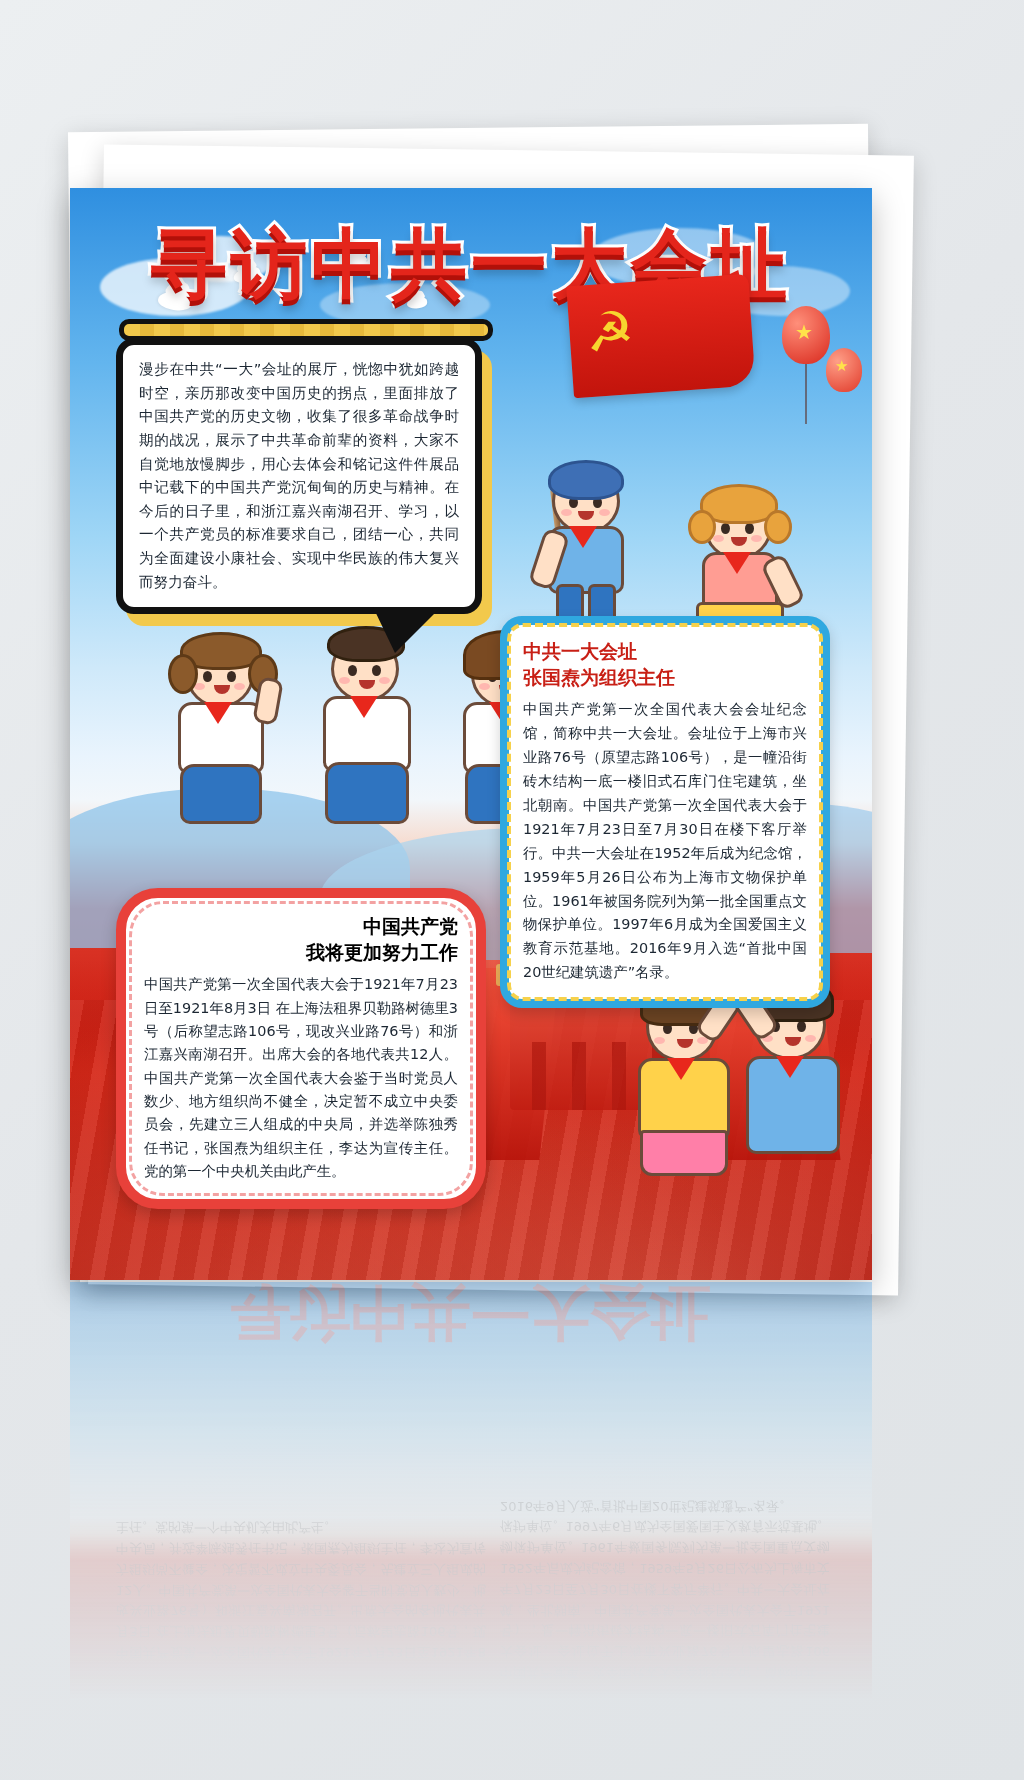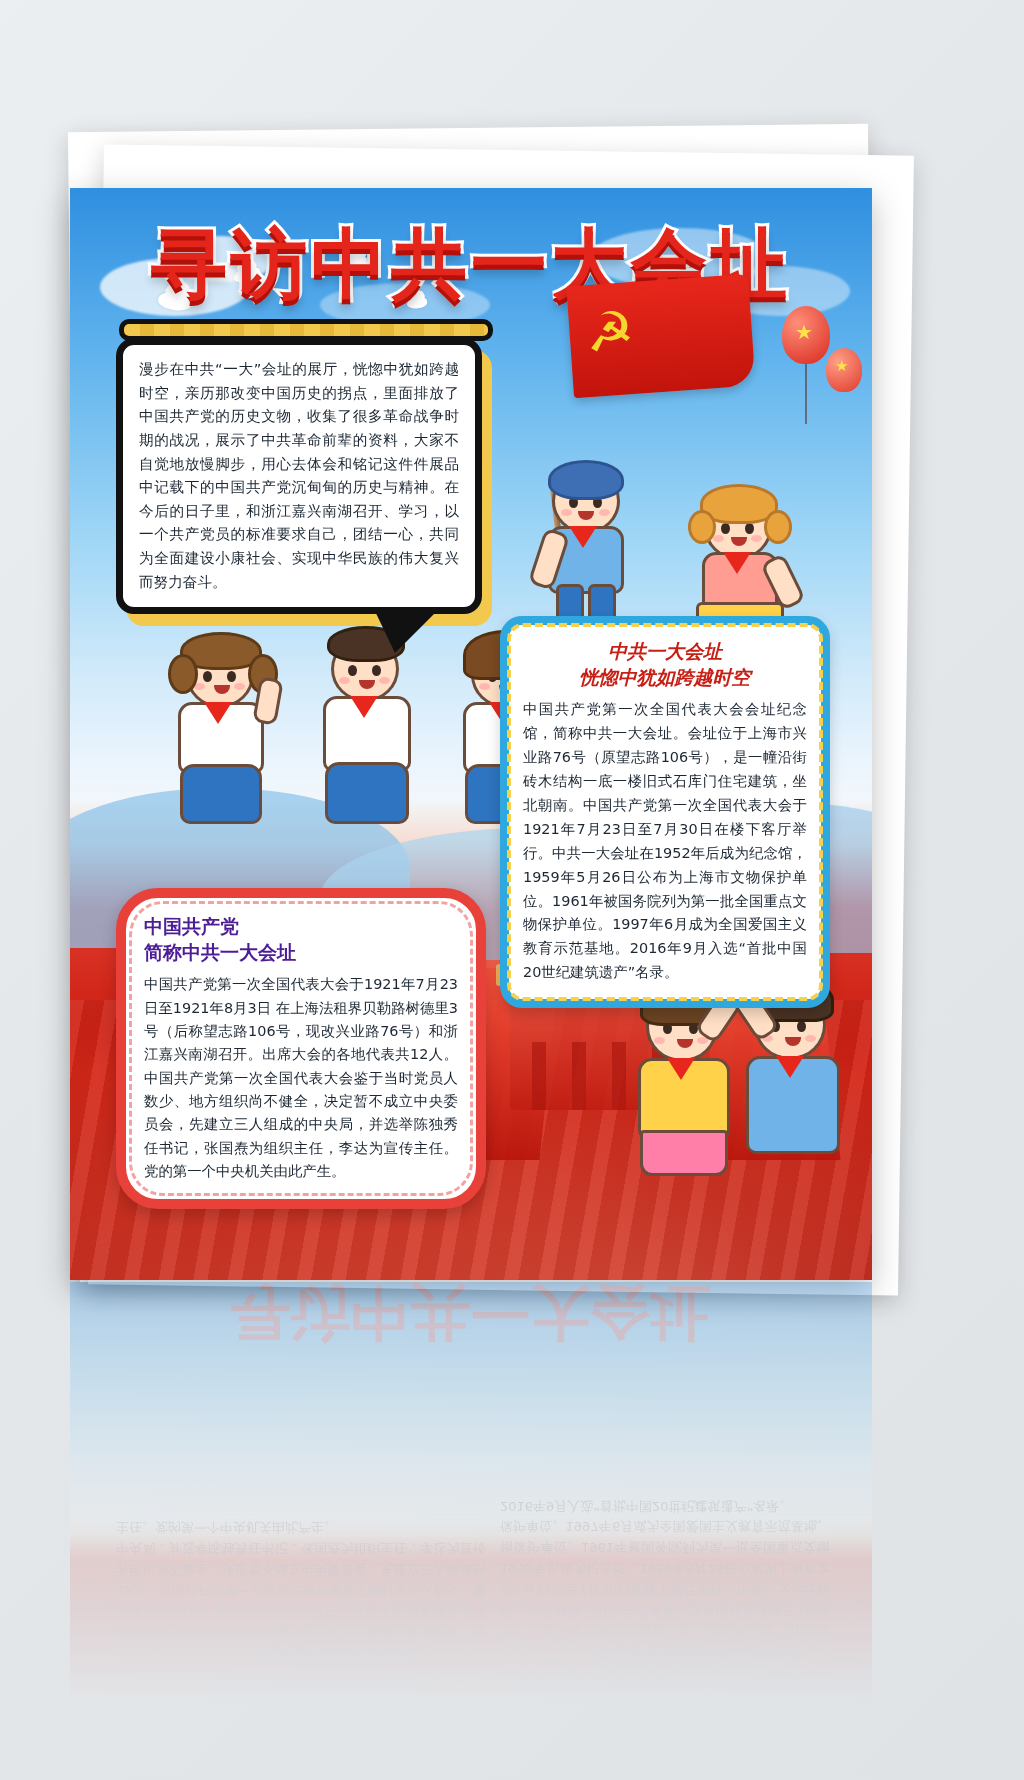--- a/index.html
+++ b/index.html
@@ -97,32 +97,32 @@
   
   .card-blue{
     position:absolute;left:430px;top:428px;width:330px;
     border:9px solid #2fa8e0;border-radius:22px;background:#fff;
     padding:12px 14px 14px;box-sizing:border-box;
     box-shadow:0 6px 14px rgba(0,0,0,.18);
   }
   .card-blue:before{
     content:"";position:absolute;inset:-2px;border:4px dashed #f6d14b;border-radius:16px;pointer-events:none;
   }
-  .card-blue h3{margin:2px 0 8px;text-align:center;font-size:19px;line-height:1.35;color:#c81f15;font-family:"DejaVu Sans",sans-serif;font-style:italic;}
+  .card-blue h3{margin:2px 0 8px;font-size:19px;line-height:1.35;color:#c81f15;font-family:"DejaVu Sans",sans-serif;}
   .card-blue p{margin:0;font-size:14.4px;line-height:1.66;color:#1c2733;text-align:justify;font-family:"DejaVu Sans",sans-serif;}
 
   
   .card-pink{
     position:absolute;left:46px;top:700px;width:370px;
     border:10px solid #e8413a;border-radius:42px;background:#fff;
     padding:14px 18px 16px;box-sizing:border-box;
     box-shadow:0 6px 16px rgba(0,0,0,.2);
   }
   .card-pink:before{content:"";position:absolute;inset:3px;border:3px dashed #f3a2a2;border-radius:34px;pointer-events:none;}
-  .card-pink h3{margin:2px 0 8px;text-align:left;font-size:19px;line-height:1.35;color:#4c1d95;font-family:"DejaVu Sans",sans-serif;}
+  .card-pink h3{margin:2px 0 8px;text-align:right;font-size:19px;line-height:1.35;color:#000000;font-family:"DejaVu Sans",sans-serif;}
   .card-pink p{margin:0;font-size:14.4px;line-height:1.62;color:#1c2733;text-align:justify;font-family:"DejaVu Sans",sans-serif;}
 
   
   .flagpole{position:absolute;left:494px;top:300px;width:6px;height:230px;background:linear-gradient(90deg,#c49a6c,#8a5f37);transform:rotate(-7deg);border-radius:3px;}
   .flag{position:absolute;left:500px;top:92px;width:182px;height:112px;background:linear-gradient(180deg,#e8271c,#c2140c);
     border-radius:4px 10px 30px 4px;box-shadow:0 4px 10px rgba(0,0,0,.2);transform:rotate(-4deg);}
   .emblem{position:absolute;left:16px;top:20px;width:64px;height:62px;color:#f7d52f;font-size:54px;line-height:56px;}
 
   
   .balloon{position:absolute;width:48px;height:58px;border-radius:50% 50% 45% 45%;}
@@ -319,29 +319,29 @@
       <div class="scarf" style="left:38px;top:80px;"></div>
     </div>
 
     <div class="bubble">
       <p>漫步在中共“一大”会址的展厅，恍惚中犹如跨越时空，亲历那改变中国历史的拐点，里面排放了中国共产党的历史文物，收集了很多革命战争时期的战况，展示了中共革命前辈的资料，大家不自觉地放慢脚步，用心去体会和铭记这件件展品中记载下的中国共产党沉甸甸的历史与精神。在今后的日子里，和浙江嘉兴南湖召开、学习，以一个共产党员的标准要求自己，团结一心，共同为全面建设小康社会、实现中华民族的伟大复兴而努力奋斗。</p>
     </div>
 
     <div class="card-blue">
       <h3>
         <span>中共一大会址</span><br>
-        <span>恍惚中犹如跨越时空</span>
+        <span>张国焘为组织主任</span>
       </h3>
       <p>中国共产党第一次全国代表大会会址纪念馆，简称中共一大会址。会址位于上海市兴业路76号（原望志路106号），是一幢沿街砖木结构一底一楼旧式石库门住宅建筑，坐北朝南。中国共产党第一次全国代表大会于1921年7月23日至7月30日在楼下客厅举行。中共一大会址在1952年后成为纪念馆，1959年5月26日公布为上海市文物保护单位。1961年被国务院列为第一批全国重点文物保护单位。1997年6月成为全国爱国主义教育示范基地。2016年9月入选“首批中国20世纪建筑遗产”名录。</p>
     </div>
 
     <div class="card-pink">
       <h3>
         <span>中国共产党</span><br>
-        <span>简称中共一大会址</span>
+        <span>我将更加努力工作</span>
       </h3>
       <p>中国共产党第一次全国代表大会于1921年7月23日至1921年8月3日 在上海法租界贝勒路树德里3号（后称望志路106号，现改兴业路76号）和浙江嘉兴南湖召开。出席大会的各地代表共12人。中国共产党第一次全国代表大会鉴于当时党员人数少、地方组织尚不健全，决定暂不成立中央委员会，先建立三人组成的中央局，并选举陈独秀任书记，张国焘为组织主任，李达为宣传主任。党的第一个中央机关由此产生。</p>
     </div>
 
   </div>
 
   <div class="reflection">
     <div class="rtext rt1">中国共产党第一次全国代表大会于1921年7月23日至1921年8月3日 在上海法租界贝勒路树德里3号（后称望志路106号，现改兴业路76号）和浙江嘉兴南湖召开。出席大会的各地代表共12人。中国共产党第一次全国代表大会鉴于当时党员人数少、地方组织尚不健全，决定暂不成立中央委员会，先建立三人组成的中央局，并选举陈独秀任书记，张国焘为组织主任，李达为宣传主任。党的第一个中央机关由此产生。</div>
     <div class="rtext rt2">中国共产党第一次全国代表大会会址纪念馆，简称中共一大会址。会址位于上海市兴业路76号（原望志路106号），是一幢沿街砖木结构一底一楼旧式石库门住宅建筑，坐北朝南。中国共产党第一次全国代表大会于1921年7月23日至7月30日在楼下客厅举行。中共一大会址在1952年后成为纪念馆，1959年5月26日公布为上海市文物保护单位。1961年被国务院列为第一批全国重点文物保护单位。1997年6月成为全国爱国主义教育示范基地。2016年9月入选“首批中国20世纪建筑遗产”名录。</div>
     <div class="rtitle">寻访中共一大会址</div>

